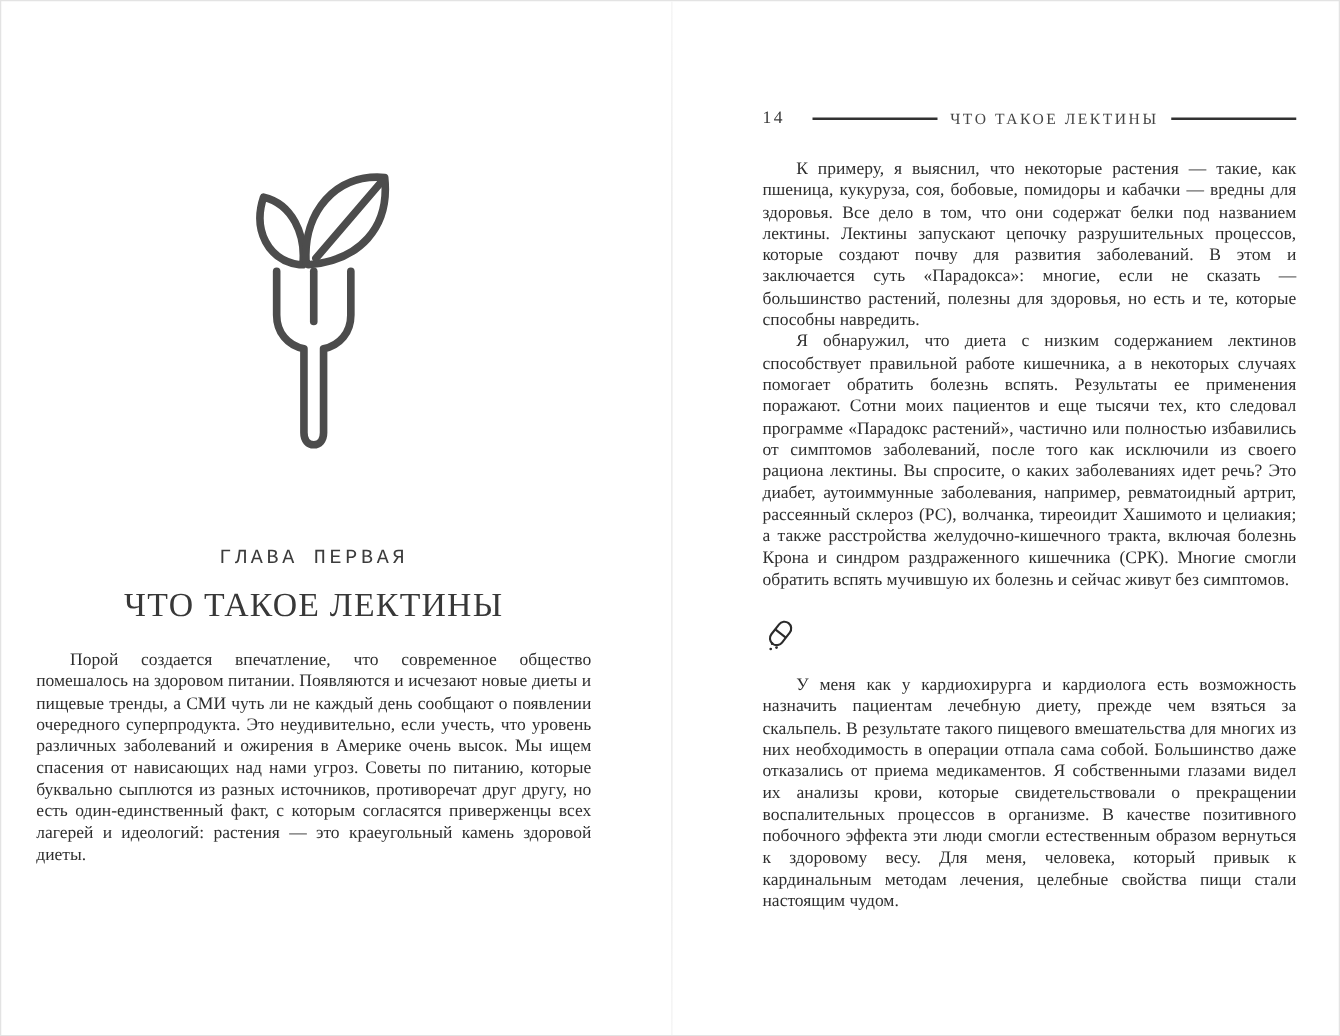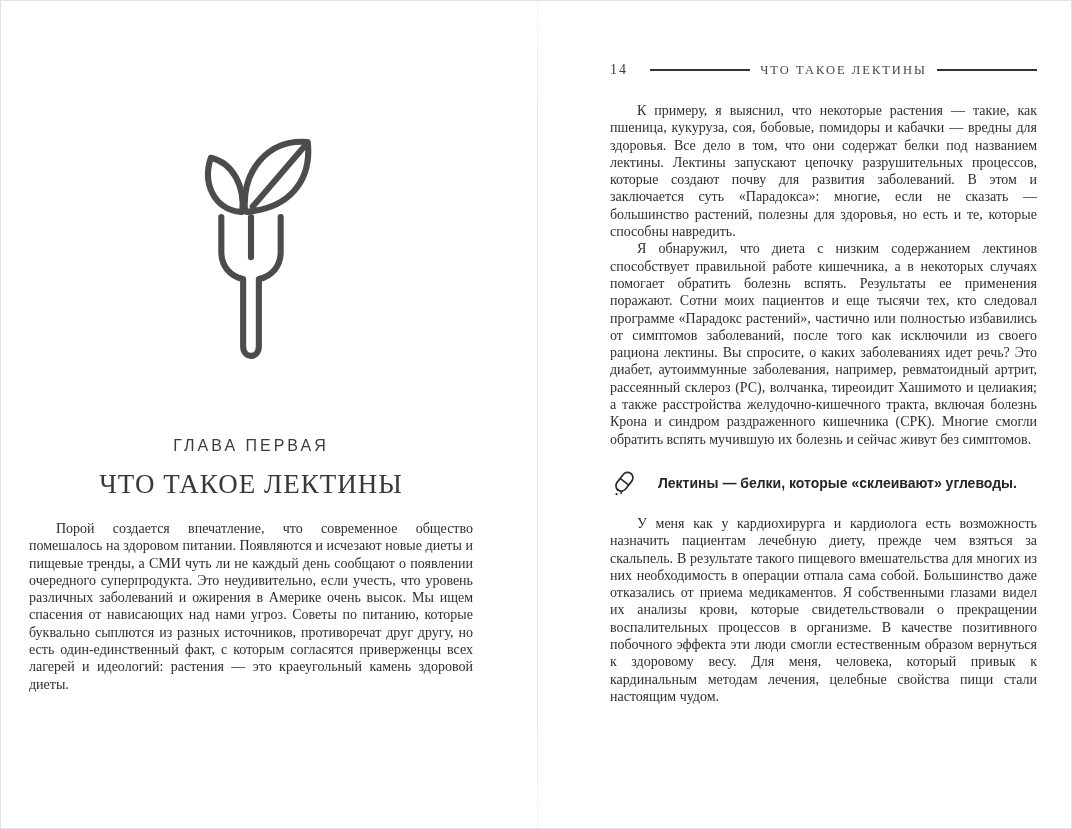--- a/index.html
+++ b/index.html
@@ -45,21 +45,21 @@
   .logo-wrap svg {
     width: 192px;
     height: 280px;
   }
   .chapter-label {
     margin-top: 52px;
     text-align: center;
     font-size: 16px;
     letter-spacing: 3px;
     color: #3c3c3c;
-    font-family: Liberation Sans, sans-serif;
+    font-family: Liberation Mono, monospace;
   }
   .chapter-title {
     margin: 14px 0 0 0;
     text-align: center;
     font-size: 27px;
     font-weight: normal;
     letter-spacing: 1px;
     color: #383838;
     font-family: "Liberation Serif", serif;
   }
@@ -75,21 +75,21 @@
     text-align: justify;
     color: #2e2e2e;
     hyphens: auto;
   }
   .body-text p.indent {
     text-indent: 27px;
   }
 
   
   .running-header {
-    margin-top: 61px;
+    margin-top: 86px;
     display: flex;
     align-items: center;
     text-align: right;
   }
   .page-number {
     font-size: 14px;
     letter-spacing: 2px;
     color: #3a3a3a;
     margin-right: 22px;
   }
@@ -175,20 +175,19 @@
     </div>
 
     <div class="callout">
       <svg viewBox="0 0 44 44" fill="none" stroke="#2b2b2b" stroke-width="2.2" stroke-linecap="round" stroke-linejoin="round">
         <rect x="12" y="7" width="14" height="27" rx="7" transform="rotate(38 19 20)"></rect>
         <line x1="12.5" y1="20.5" x2="25.5" y2="20.5" transform="rotate(38 19 20)"></line>
         <circle cx="10" cy="31" r="1.4" fill="#2b2b2b" stroke="none"></circle>
         <circle cx="14.5" cy="35" r="1.4" fill="#2b2b2b" stroke="none"></circle>
         <circle cx="8.5" cy="36.5" r="1.4" fill="#2b2b2b" stroke="none"></circle>
       </svg>
-      <span class="callout-text">Лектины — белки, которые «склеивают» углеводы.</span>
     </div>
 
     <div class="body-text">
       <p class="indent">У меня как у кардиохирурга и кардиолога есть возможность назначить пациентам лечебную диету, прежде чем взяться за скальпель. В результате такого пищевого вмешательства для многих из них необходимость в операции отпала сама собой. Большинство даже отказались от приема медикаментов. Я собственными глазами видел их анализы крови, которые свидетельствовали о прекращении воспалительных процессов в организме. В качестве позитивного побочного эффекта эти люди смогли естественным образом вернуться к здоровому весу. Для меня, человека, который привык к кардинальным методам лечения, целебные свойства пищи стали настоящим чудом.</p>
     </div>
   </div>
 </div>
 
 </body></html>

